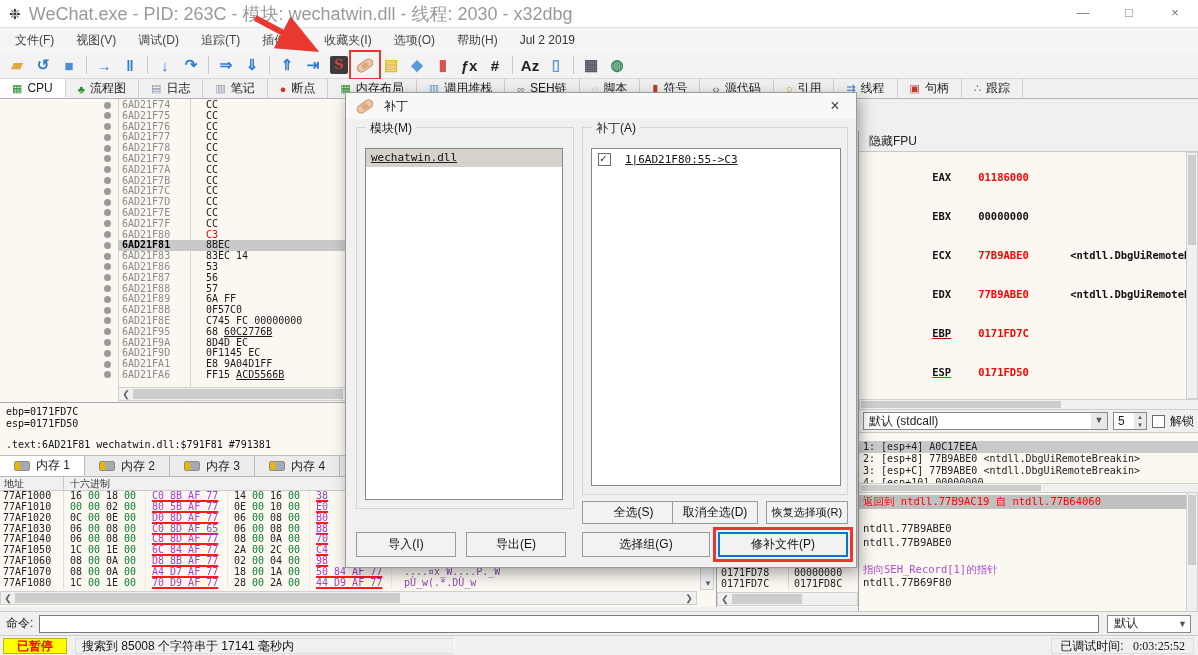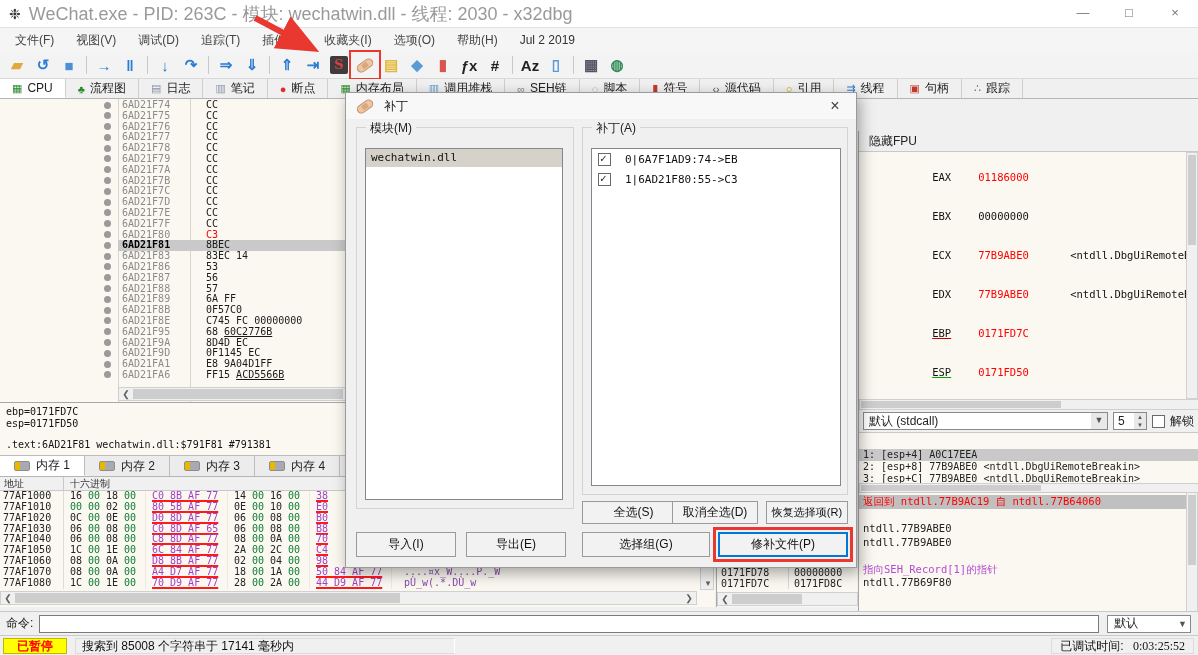--- a/index.html
+++ b/index.html
@@ -79,54 +79,54 @@
   
   .stack { left:716px; top:455px; width:141px; height:152px; background:#fbf8f1; border-left:1px solid #a8a8a8; }
   .srow { display:flex; height:11px; line-height:11px; font-family:"DejaVu Sans Mono",monospace; font-size:10px; }
   .saddr { width:72px; flex:none; padding-left:4px; color:#222; border-right:1px solid #ddd8cc; }
   .sval { padding-left:5px; color:#222; }
 
   
   .rpanel { left:858px; top:99px; width:340px; height:511px; background:#fbf8f1; border-left:1px solid #a8a8a8;margin-top:32px; }
   .hidefpu { height:21px; background:#f0f0f0; border-bottom:1px solid #c9c9c9; line-height:20px; padding-left:10px; color:#222; }
   .regs { position:absolute; left:0; top:21px; right:0; height:247px; padding:6px 0 0 10px; font-family:"DejaVu Sans Mono",monospace; font-size:10.5px; line-height:13px; color:#111; }
-  .rrow { white-space:pre; }
+  .rrow { white-space:pre;font-weight:bold; }
   .rrow[data-gap="1"] { margin-top:9px; }
   .rname { display:inline-block; width:46px; }
   .rname[data-ul="red"] { text-decoration:underline; text-decoration-color:#c00000; }
   .rname[data-ul="green"] { text-decoration:underline; text-decoration-color:#00a000; }
   .rval { display:inline-block; min-width:92px; }
   [data-c="red"] { color:#ff0000; }
   .fbits { width:210px; margin-top:0; }
   .fbit { display:inline-block; width:64px; white-space:pre; }
   .fbit .fn { display:inline-block; width:24px; }
   .redline { color:#ff0000; white-space:pre; }
   .callconv { position:absolute; left:0; top:279px; right:0; height:22px; display:flex; align-items:center; gap:5px; padding:0 4px; background:#f0f0f0; }
   .combo { flex:1; height:18px; background:#fff; border:1px solid #8a8a8a; display:flex; align-items:center; padding-left:5px; }
   .combo .dd { margin-left:auto; width:16px; height:16px; text-align:center; line-height:15px; color:#555; background:#e8e8e8; font-size:9px; }
   .spin { width:34px; height:18px; background:#fff; border:1px solid #8a8a8a; display:flex; }
   .spin .v { flex:1; padding-left:4px; line-height:16px; }
   .spin .ud { width:12px; display:flex; flex-direction:column; font-size:6px; color:#555; background:#e8e8e8; text-align:center; line-height:8px; }
   .chk { width:13px; height:13px; background:#fff; border:1px solid #6a6a6a; display:inline-block; }
-  .args { position:absolute; left:0; top:301px; right:0; height:51px; background:#fbf8f1; border-top:1px solid #c9c9c9; font-family:"DejaVu Sans Mono",monospace; font-size:10px; line-height:12px; padding-top:16px; }
+  .args { position:absolute; left:0; top:301px; right:0; height:51px; background:#fbf8f1; border-top:1px solid #c9c9c9; font-family:"DejaVu Sans Mono",monospace; font-size:10px; line-height:12px; padding-top:8px; }
   .argrow { padding-left:4px; white-space:pre; }
   .argrow[data-sel="true"] { background:#c9c9c9; }
   .infobox { position:absolute; left:0; top:361px; right:0; height:135px; background:#fbf8f1; border-top:1px solid #c9c9c9; font-family:"DejaVu Sans Mono",monospace; font-size:10.5px; line-height:13.5px; padding-top:2px; overflow:hidden; }
   .inforow { padding-left:4px; white-space:pre; min-height:13.5px; }
   .inforow[data-cls="ret"] { background:#c0c0c0; color:#ff0000; }
   .inforow[data-cls="seh"] { color:#b44bd2; }
 
   
   .dialog { left:345px; top:92px; width:512px; height:476px; background:#f0f0f0; border:1px solid #9a9a9a; box-shadow:3px 5px 14px rgba(0,0,0,.35); z-index:40; }
   .dlg-title { height:26px; display:flex; align-items:center; padding:0 10px; background:#f8f8f8; }
   .dlg-title .t { margin-left:10px; color:#111; }
   .dlg-close { margin-left:auto; color:#444; font-size:16px; width:22px; text-align:center; }
   .group { position:absolute; border:1px solid #d4d4d4; }
   .group > .glabel { position:absolute; top:-8px; left:9px; background:#f0f0f0; padding:0 4px; color:#222; }
-  .listbox { position:absolute; background:#fff; border:1px solid #828790; overflow:hidden; }
+  .listbox { position:absolute; background:#fff; border:1px solid #828790; overflow:hidden;text-decoration:underline; }
   .modrow { height:18px; line-height:18px; padding-left:5px; font-family:"DejaVu Sans Mono",monospace; font-size:11px; color:#111; }
   .modrow[data-sel="true"] { background:#d6d2ca; }
   .patchrow { height:20px; display:flex; align-items:center; font-family:"DejaVu Sans Mono",monospace; font-size:11px; color:#111; padding-left:6px; }
   .patchrow .chk { margin-right:14px; position:relative; }
   .patchrow .chk[data-checked="true"]::after { content:"✓"; position:absolute; left:1px; top:-2px; font-size:11px; color:#222; }
   .btn { position:absolute; background:#f2f2f2; border:1px solid #9a9a9a; text-align:center; color:#111; }
   .btn.default { border:2px solid #0078d7; }
   .redbox { position:absolute; border:3px solid #e8382f; z-index:60; pointer-events:none; }
 
   
@@ -1029,24 +1029,20 @@
     <div class="listbox" style="left:8px; top:20px; width:198px; height:352px;">
 
         <div class="modrow" data-sel="true">wechatwin.dll</div>
       </div>
   </div>
 
   <div class="group" style="left:236px; top:34px; width:266px; height:368px;">
     <span class="glabel">补丁(A)</span>
     <div class="listbox" style="left:8px; top:20px; width:250px; height:338px;">
 
-        <div class="patchrow">
-          <span class="chk" data-checked="true"></span>
-          <span>0|6A7F1AD9:74-&gt;EB</span>
-        </div>
 
         <div class="patchrow">
           <span class="chk" data-checked="true"></span>
           <span>1|6AD21F80:55-&gt;C3</span>
         </div>
       </div>
   </div>
 
   <div class="btn" style="left:236px; top:408px; width:103px; height:23px; line-height:21px;">全选(S)</div>
   <div class="btn" style="left:326px; top:408px; width:86px; height:23px; line-height:21px;">取消全选(D)</div>

